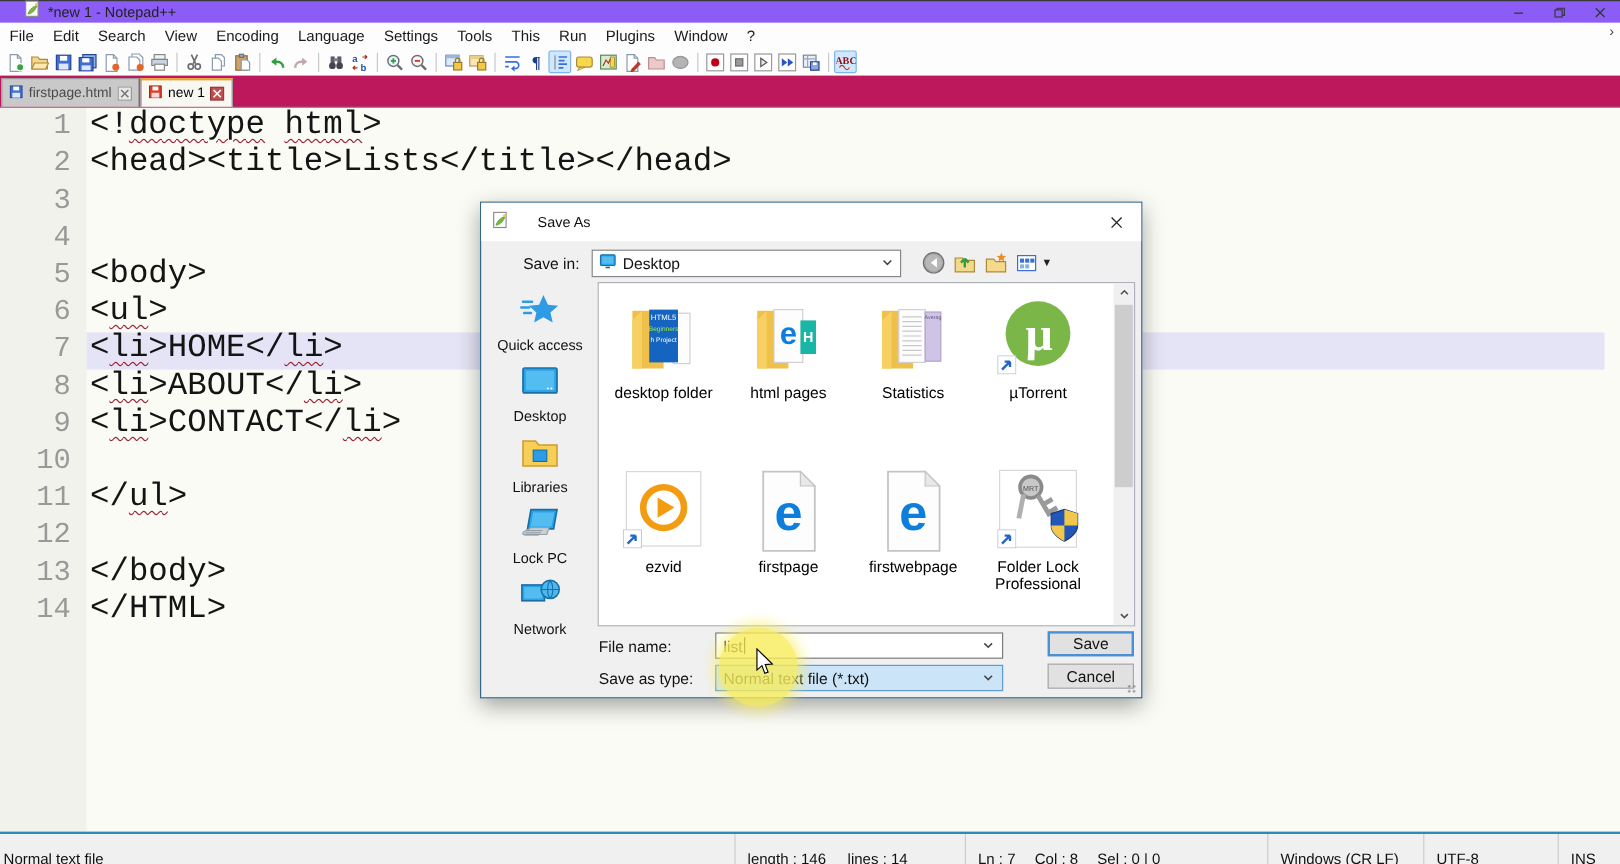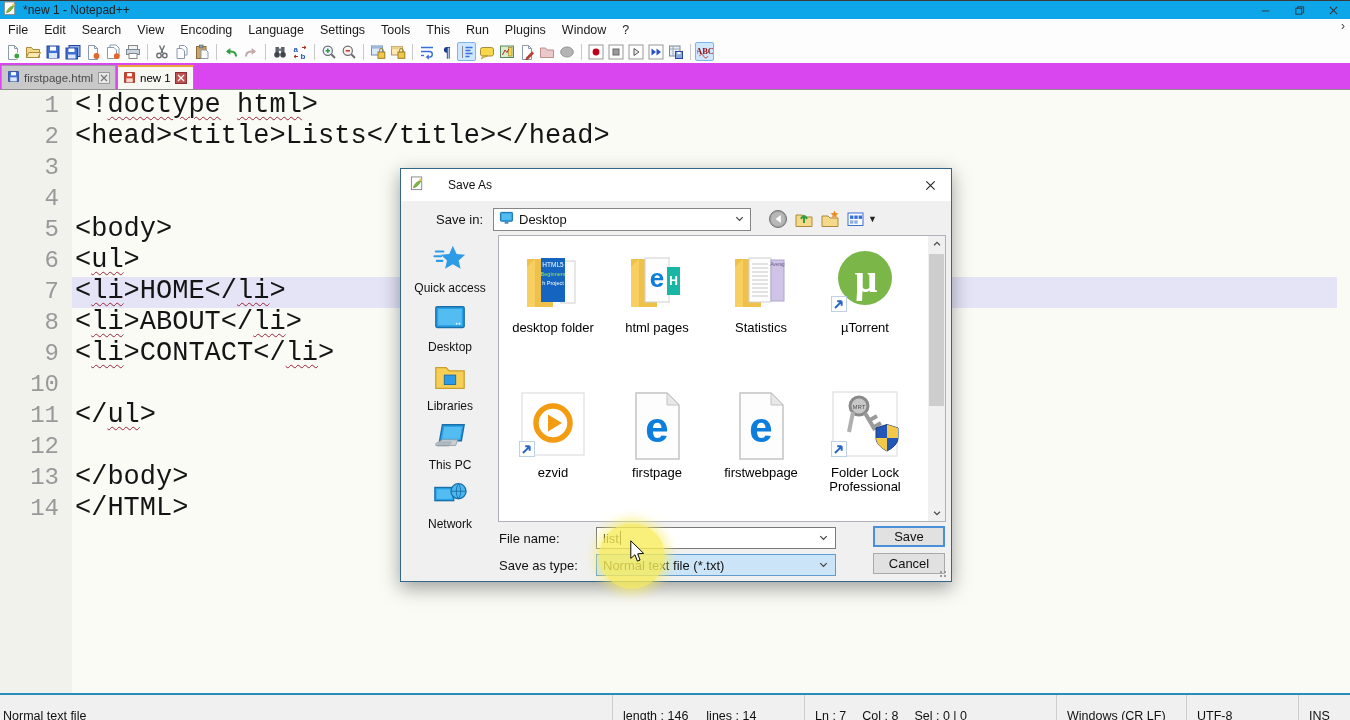--- a/index.html
+++ b/index.html
@@ -1,37 +1,37 @@
 <!DOCTYPE html>
 <html><head>
 <meta charset="utf-8">
 <style>
   * { margin:0; padding:0; box-sizing:border-box; }
   html,body { width:1350px; height:720px; }
   body { position:relative; overflow:hidden; background:#fff; font-family:"Liberation Sans",sans-serif; color:#111; }
 
   
-  .titlebar { height:19px; border-top:1px solid #3a3a3a; background:#0ea5e9; display:flex; align-items:center; padding-left:3px; }
+  .titlebar { height:19px; border-top:1px solid #3a3a3a; background:#8b5cf6; display:flex; align-items:center; padding-left:20px; }
   .titlebar .title-text { font-size:12px; color:#222; margin-left:5px; }
   .win-controls { margin-left:auto; display:flex; height:100%; }
   .win-btn { width:34px; height:100%; display:flex; align-items:center; justify-content:center; }
 
   
   .menubar { height:21px; display:flex; align-items:flex-start; font-size:12.5px; color:#1a1a1a; position:relative; background:#fdfdfd; }
   .menu-item { padding:0 8px; height:100%; display:flex; align-items:center; }
   .menu-overflow { position:absolute; right:5px; top:0; font-size:12px; color:#444; }
 
   
   .toolbar { height:23px; display:flex; align-items:center; padding-left:3px; background:#fdfdfd; }
   .tb { width:19px; height:19px; display:flex; align-items:center; justify-content:center; border:1px solid transparent; border-radius:2px; margin-right:1px; }
   .tb.pressed { background:#cfe8ff; border-color:#7eb4ea; }
   .tb-sep { width:1px; height:16px; background:#c9c9c9; margin:0 4px; flex:none; }
 
   
-  .tabbar { height:27px; background:#d946ef; display:flex; align-items:flex-end; padding-left:1px; border-bottom:1px solid #8f8f8f; }
+  .tabbar { height:27px; background:#be185d; display:flex; align-items:flex-end; padding-left:1px; border-bottom:1px solid #8f8f8f; }
   .tab { height:24px; display:flex; align-items:center; padding:0 5px; margin-right:1px; font-size:11.5px; white-space:nowrap; }
   .tab.inactive { background:#c9c9c9; color:#4a4a4a; border:1px solid #9d9d9d; border-bottom:none; }
   .tab.active { background:#f8f8f3; color:#000; border:1px solid #8f8f8f; border-bottom:none; border-top:2px solid #e8a33d; }
   .tab .tab-label { margin:0 4px; }
   .tab-close { width:13px; height:13px; display:flex; align-items:center; justify-content:center; }
 
   
   .editor { position:absolute; top:90px; left:0; width:1350px; height:603px; background:#fbfbf6; overflow:hidden; }
   .cur-line { position:absolute; left:72px; top:187px; width:1265px; height:31px; background:#e4e4f6; }
   .gutter { position:absolute; left:0; top:0; width:72px; height:100%; background:#f2f2ed; }
@@ -547,21 +547,21 @@
           </svg></span>
         <span class="side-label">Libraries</span>
       </div>
       <div class="side-item">
         <span><svg viewBox="0 0 36 36" width="34" height="34" xmlns="http://www.w3.org/2000/svg">
             <path d="M10 6h23l-3 17H7z" fill="#29a3e8" stroke="#1b6fa8" stroke-width="1.5"></path>
             <path d="M12 8.5h18.5l-2.3 12.5H9.7z" fill="#53bdf2"></path>
             <path d="M3 26l7-4h16l-2 6H3z" fill="#c8d0d8" stroke="#98a0a8"></path>
             <path d="M6 24.5h14M5 26.5h14M4 28.5h13" stroke="#8a929a" stroke-width=".8"></path>
           </svg></span>
-        <span class="side-label">This PC</span>
+        <span class="side-label">Lock PC</span>
       </div>
       <div class="side-item">
         <span><svg viewBox="0 0 36 36" width="34" height="34" xmlns="http://www.w3.org/2000/svg">
             <rect x="2" y="10" width="20" height="14" fill="#29a3e8" stroke="#1b6fa8" stroke-width="1.4"></rect>
             <rect x="4" y="12" width="16" height="10" fill="#53bdf2"></rect>
             <circle cx="27" cy="14" r="8" fill="#4ab8ee" stroke="#1b6fa8" stroke-width="1.4"></circle>
             <path d="M19.5 14h15M27 6.5c-3 2.5-3 12.5 0 15M27 6.5c3 2.5 3 12.5 0 15" stroke="#1b6fa8" fill="none"></path>
           </svg></span>
         <span class="side-label">Network</span>
       </div>

